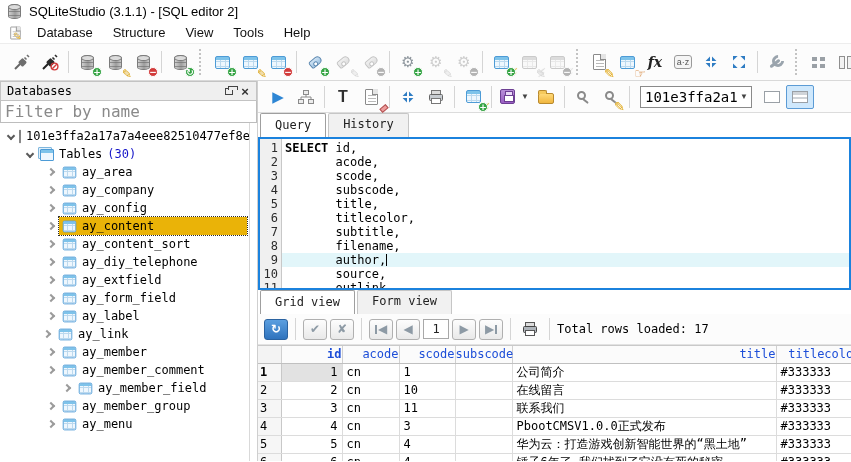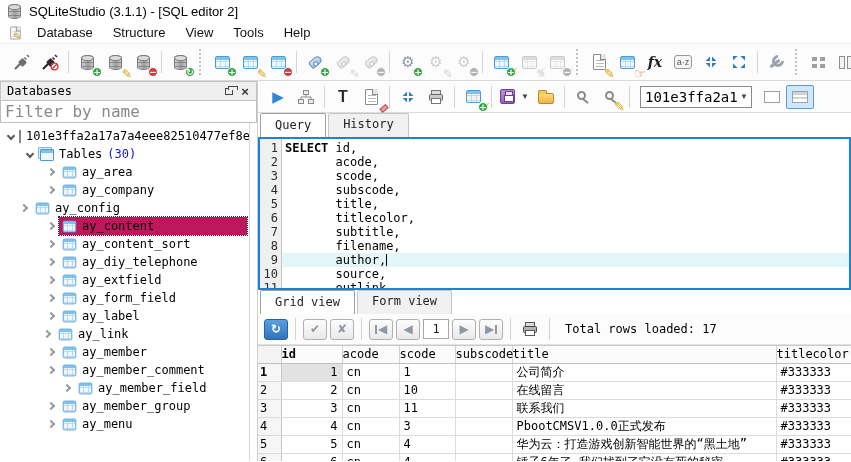--- a/index.html
+++ b/index.html
@@ -99,21 +99,21 @@
   .float-ic::before { content:""; position:absolute; left:2px; top:-3px; width:8px; height:3px; border:1px solid #444; border-bottom:none; background:#efefef; }
   .x-g { font-size:13px; font-weight:bold; line-height:13px; }
   .filter { height:22px; border:1px solid #bdbdbd; border-top:none; display:flex; }
   .filter input { flex:1; border:none; outline:none; font-size:16px; padding:0 4px; color:#333; font-family:"DejaVu Sans Mono",monospace; }
   .filter input::placeholder { color:#8a8a8a; }
   .tree { flex:1; position:relative; overflow:hidden; padding-top:4px; border-right:1px solid #d9d9d9; margin-right:7px; }
   .trow { height:18px; display:flex; align-items:center; gap:5px; font-size:12px; white-space:nowrap; }
   .trow .lbl { font-family:"DejaVu Sans Mono",monospace; }
   .blue-t { color:#1414c8; }
   .titem-inner { display:flex; align-items:center; gap:5px; height:18px; padding:0 3px; flex:1; margin-right:2px; overflow:hidden; }
-  .sel .titem-inner { background:#be185d; outline:1px dotted #2d2d2d;text-align:right; }
+  .sel .titem-inner { background:#eab308; outline:1px dotted #2d2d2d;text-align:right; }
 
   
   .rightpane { flex:1; display:flex; flex-direction:column; min-width:0; }
   .sqlbar { height:32px; display:flex; align-items:center; padding-left:6px; background:#fcfcfc; border-bottom:1px solid #dcdcdc; }
   .combo { width:112px; height:22px; border:1px solid #8a8a8a; background:#fff; display:flex; align-items:center; margin:0 6px; }
   .combo .cv { flex:1; font-size:14px; padding-left:4px; overflow:hidden; white-space:nowrap; font-family:"DejaVu Sans Mono",monospace; }
   .combo .ca { width:14px; font-size:8px; color:#444; text-align:center; }
   .wbtn { width:28px; height:24px; display:flex; align-items:center; justify-content:center; border:1px solid transparent; border-radius:2px; }
   .wbtn.active { background:#cfe8fc; border-color:#5b9bd5; }
   .win-ic { width:16px; height:12px; border:1px solid #9aa0a6; background:#fff; }
@@ -134,26 +134,26 @@
 
   .resbar { height:31px; display:flex; align-items:center; gap:3px; padding-left:6px; background:#fcfcfc; border-bottom:1px solid #e2e2e2; }
   .rbtn { width:24px; height:21px; display:flex; align-items:center; justify-content:center;
     background:linear-gradient(#fdfdfd,#e9e9e9); border:1px solid #b0b0b0; border-radius:3px;
     font-size:12px; color:#8d9aa5; }
   .rbtn.blue { background:linear-gradient(#5b9fe0,#2f73bd); color:#fff; border-color:#2a62a0; font-weight:bold; }
   .rbtn.flat { background:none; border-color:transparent; }
   .pagebox { width:26px; height:20px; border:1px solid #a8a8a8; background:#fff; font:12px/18px "DejaVu Sans Mono",monospace; text-align:center; color:#222; }
   .bar-l::before { content:""; display:inline-block; width:2px; height:9px; background:#8d9aa5; margin-right:1px; }
   .bar-r::after { content:""; display:inline-block; width:2px; height:9px; background:#8d9aa5; margin-left:1px; }
-  .status { font:12px/14px "DejaVu Sans Mono",monospace; color:#000; margin-left:8px; }
+  .status { font:12px/14px "DejaVu Sans Mono",monospace; color:#000; margin-left:0; }
 
   .gridwrap { flex:1; overflow:hidden; border-top:1px solid #c9c9c9; }
   table.grid { border-collapse:collapse; table-layout:fixed; width:603px; }
   .grid th { height:17px; background:#fbfbfb; border-right:1px solid #d0d0d0; border-bottom:1px solid #c0c0c0;
-    font:12px/16px "DejaVu Sans Mono",monospace; font-weight:normal; text-align:left; color:#000000; }
+    font:12px/16px "DejaVu Sans Mono",monospace; font-weight:normal; text-align:right; color:#1d4ed8; }
   .grid th.b { font-weight:bold; }
   .grid td { height:18px; border-right:1px solid #dcdcdc; border-bottom:1px solid #dcdcdc;
     font:12px/17px "DejaVu Sans Mono",monospace; padding:0 4px; color:#000; overflow:hidden; white-space:nowrap; }
   .grid td.rn { background:#f6f6f6; border-right:1px solid #c8c8c8; padding:0 2px; }
   .grid td.rn.b { font-weight:bold; }
   .grid td.num { text-align:right; }
   .grid td.focus { background:#e2e2e2; }
 </style>
 </head>
 <body>
@@ -351,21 +351,21 @@
               <span class="lbl">ay_area</span>
             </span>
           </div>
           <div class="trow" style="padding-left: 48px;">
             <span class="chev right"></span>
             <span class="titem-inner">
               <span class="tbl-ic" style="transform: scale(0.9);"></span>
               <span class="lbl">ay_company</span>
             </span>
           </div>
-          <div class="trow" style="padding-left: 21px;">
+          <div class="trow" style="padding-left: 48px;">
             <span class="chev right"></span>
             <span class="titem-inner">
               <span class="tbl-ic" style="transform: scale(0.9);"></span>
               <span class="lbl">ay_config</span>
             </span>
           </div>
           <div class="trow sel" style="padding-left: 48px;">
             <span class="chev right"></span>
             <span class="titem-inner">
               <span class="tbl-ic" style="transform: scale(0.9);"></span>

